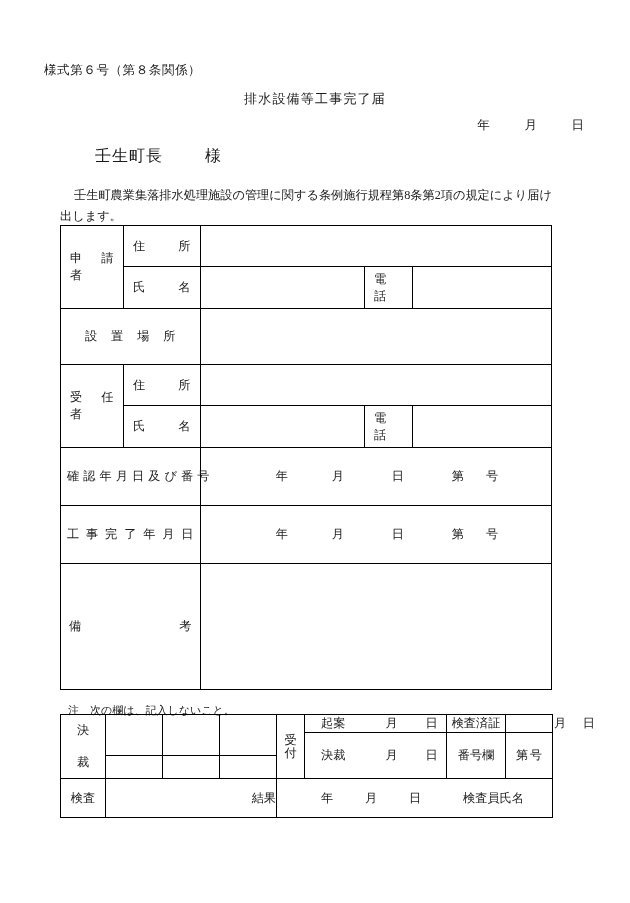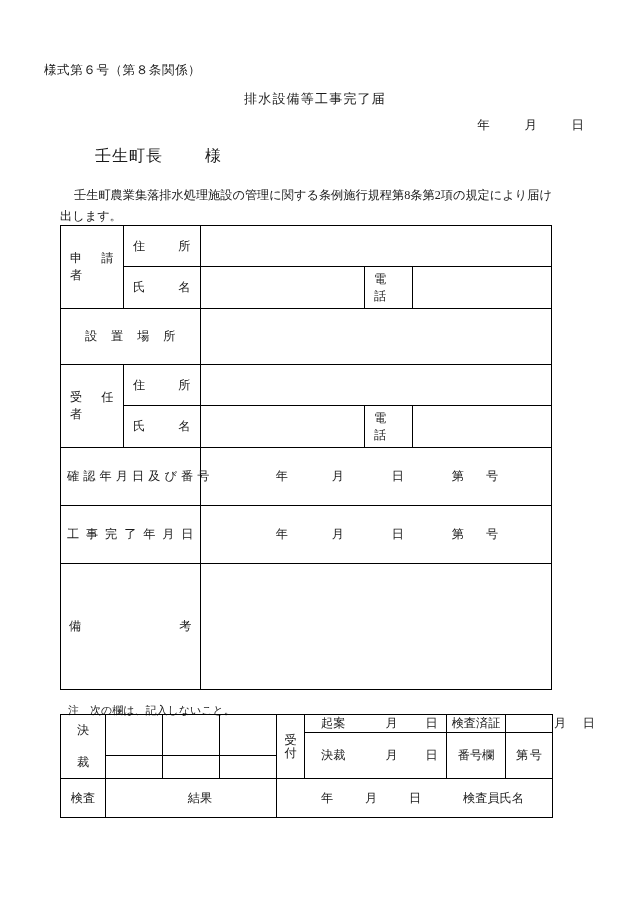--- a/index.html
+++ b/index.html
@@ -353,21 +353,21 @@
             <span>第</span>
               <span>号</span>
           </div>
         </td>
       </tr>
 
       <tr>
         <td style="height:38px">
           <span>検査</span>
         </td>
-        <td colspan="3" style="text-align:center;padding-left:18px">
+        <td colspan="3" style="text-align:right;padding-left:18px">
           <span>結果</span>
         </td>
         <td colspan="4" class="inspect-line">
           <span class="g">年</span><span class="g">月</span><span class="g">日</span><span class="nm">検査員氏名</span>
         </td>
       </tr>
     </tbody>
   </table>
 
 </div>

